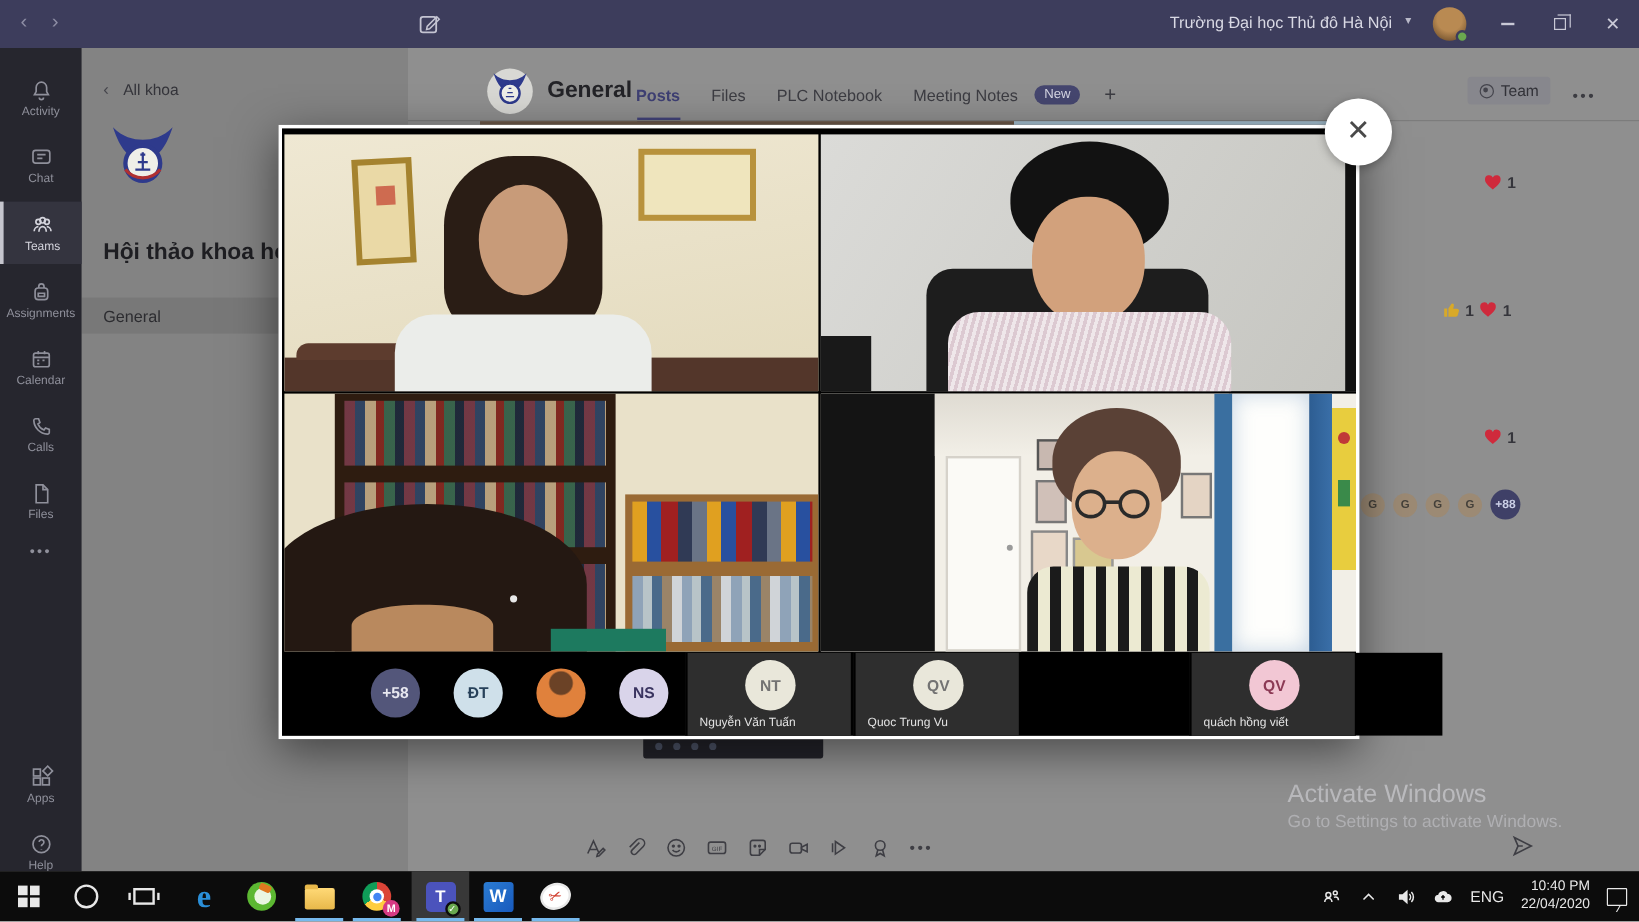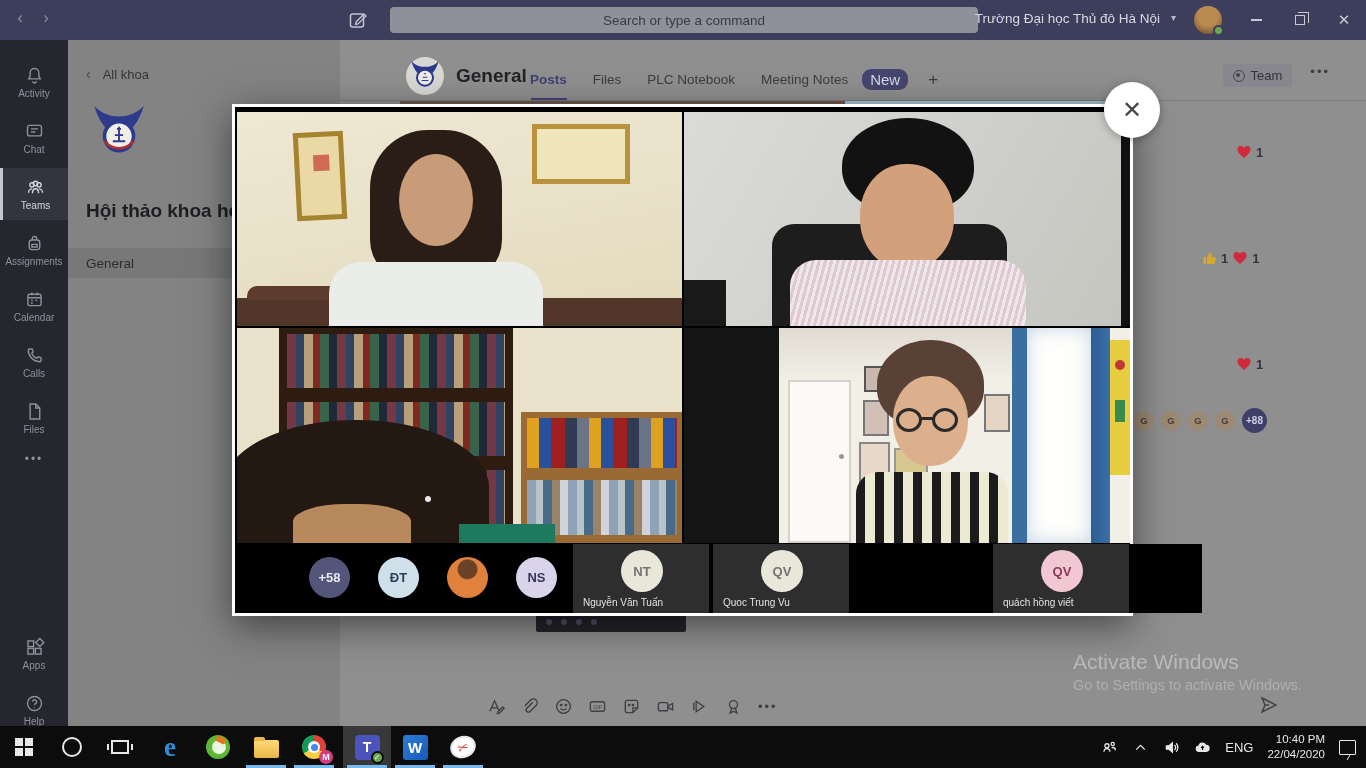--- a/index.html
+++ b/index.html
@@ -40,24 +40,24 @@
   .team-name { position:absolute; left:18px; top:160px; width:216px; font-size:19px; font-weight:bold; color:#1e1e22; white-space:nowrap; overflow:hidden; }
   .channel-row { position:absolute; left:0; top:208px; width:272px; height:30px; background:#787878; display:flex; align-items:center; }
   .channel-row .cname { margin-left:18px; font-size:13.5px; color:#2c2c30; }
 
   
   .main { position:absolute; left:340px; top:40px; width:1026px; height:686px; background:#8f8f8f; z-index:2; }
   .ch-logo { position:absolute; left:66px; top:17px; width:38px; height:38px; border-radius:50%; background:#d8d8d4; display:flex; align-items:center; justify-content:center; }
   .ch-title { position:absolute; left:116px; top:25px; font-size:19px; font-weight:bold; color:#232327; }
   .tabs { position:absolute; left:190px; top:29px; display:flex; align-items:center; gap:26px; font-size:13.5px; color:#3c3c42; }
   .tab.active { color:#3e3f73; font-weight:bold; }
-  .new-badge { background:#45466f; color:#d6d6e4; font-size:15px; padding:2px 8px; border-radius:9px; margin-left:-12px; }
+  .new-badge { background:#45466f; color:#d6d6e4; font-size:11px; padding:2px 8px; border-radius:9px; margin-left:-12px; }
   .add-tab { font-size:17px; color:#3c3c42; margin-left:-6px; }
   .tab-underline { position:absolute; left:191px; top:58px; width:36px; height:3.5px; background:#42437a; }
-  .hdr-right { position:absolute; right:36px; top:24px; display:flex; align-items:flex-start; gap:18px; }
+  .hdr-right { position:absolute; right:36px; top:24px; display:flex; align-items:flex-end; gap:18px; }
   .team-btn { display:flex; align-items:center; gap:6px; background:#87878d; border-radius:3px; padding:4px 10px; font-size:13px; color:#323238; }
   .team-btn .tgt { width:12px; height:12px; border:1.3px solid #44444c; border-radius:50%; position:relative; }
   .team-btn .tgt:before { content:""; position:absolute; left:2.5px; top:2.5px; width:4px; height:4px; border-radius:50%; background:#44444c; }
   .hdr-dots { font-size:13px; color:#3c3c42; letter-spacing:2px; }
   .hdr-divider { position:absolute; left:0; top:60px; width:1026px; height:1px; background:#7c7c7c; }
   .sliver-a { position:absolute; left:60px; top:61px; width:445px; height:4px; background:#6b5748; }
   .sliver-b { position:absolute; left:505px; top:61px; width:290px; height:4px; background:#a4bfd0; }
 
   .reaction { position:absolute; display:flex; align-items:center; gap:4px; font-size:13px; font-weight:bold; color:#35353b; }
   .reaction svg { width:16px; height:16px; }
@@ -197,21 +197,20 @@
 
 <div class="screen">
 
   <div class="titlebar">
     <div class="nav-chev chev-back">‹</div>
     <div class="nav-chev chev-fwd">›</div>
     <svg class="compose-new" viewBox="0 0 20 20">
         <rect x="2.5" y="4" width="13" height="13" rx="2" stroke="#c4c4d2" stroke-width="1.5" fill="none"></rect>
         <path d="M8 12l8-8 2 2-8 8-2.5.5z" stroke="#c4c4d2" stroke-width="1.3" fill="none"></path>
       </svg>
-    <input class="searchbox" readonly="" placeholder="Search or type a command" style="">
     <div class="org">Trường Đại học Thủ đô Hà Nội</div>
     <div class="org-chev">▾</div>
     <div class="tb-avatar">
         <div class="presence"></div>
       </div>
     <div class="win-btn win-min">
         <div class="min-glyph"></div>
       </div>
     <div class="win-btn win-max">
         <div class="max-glyph"></div>

